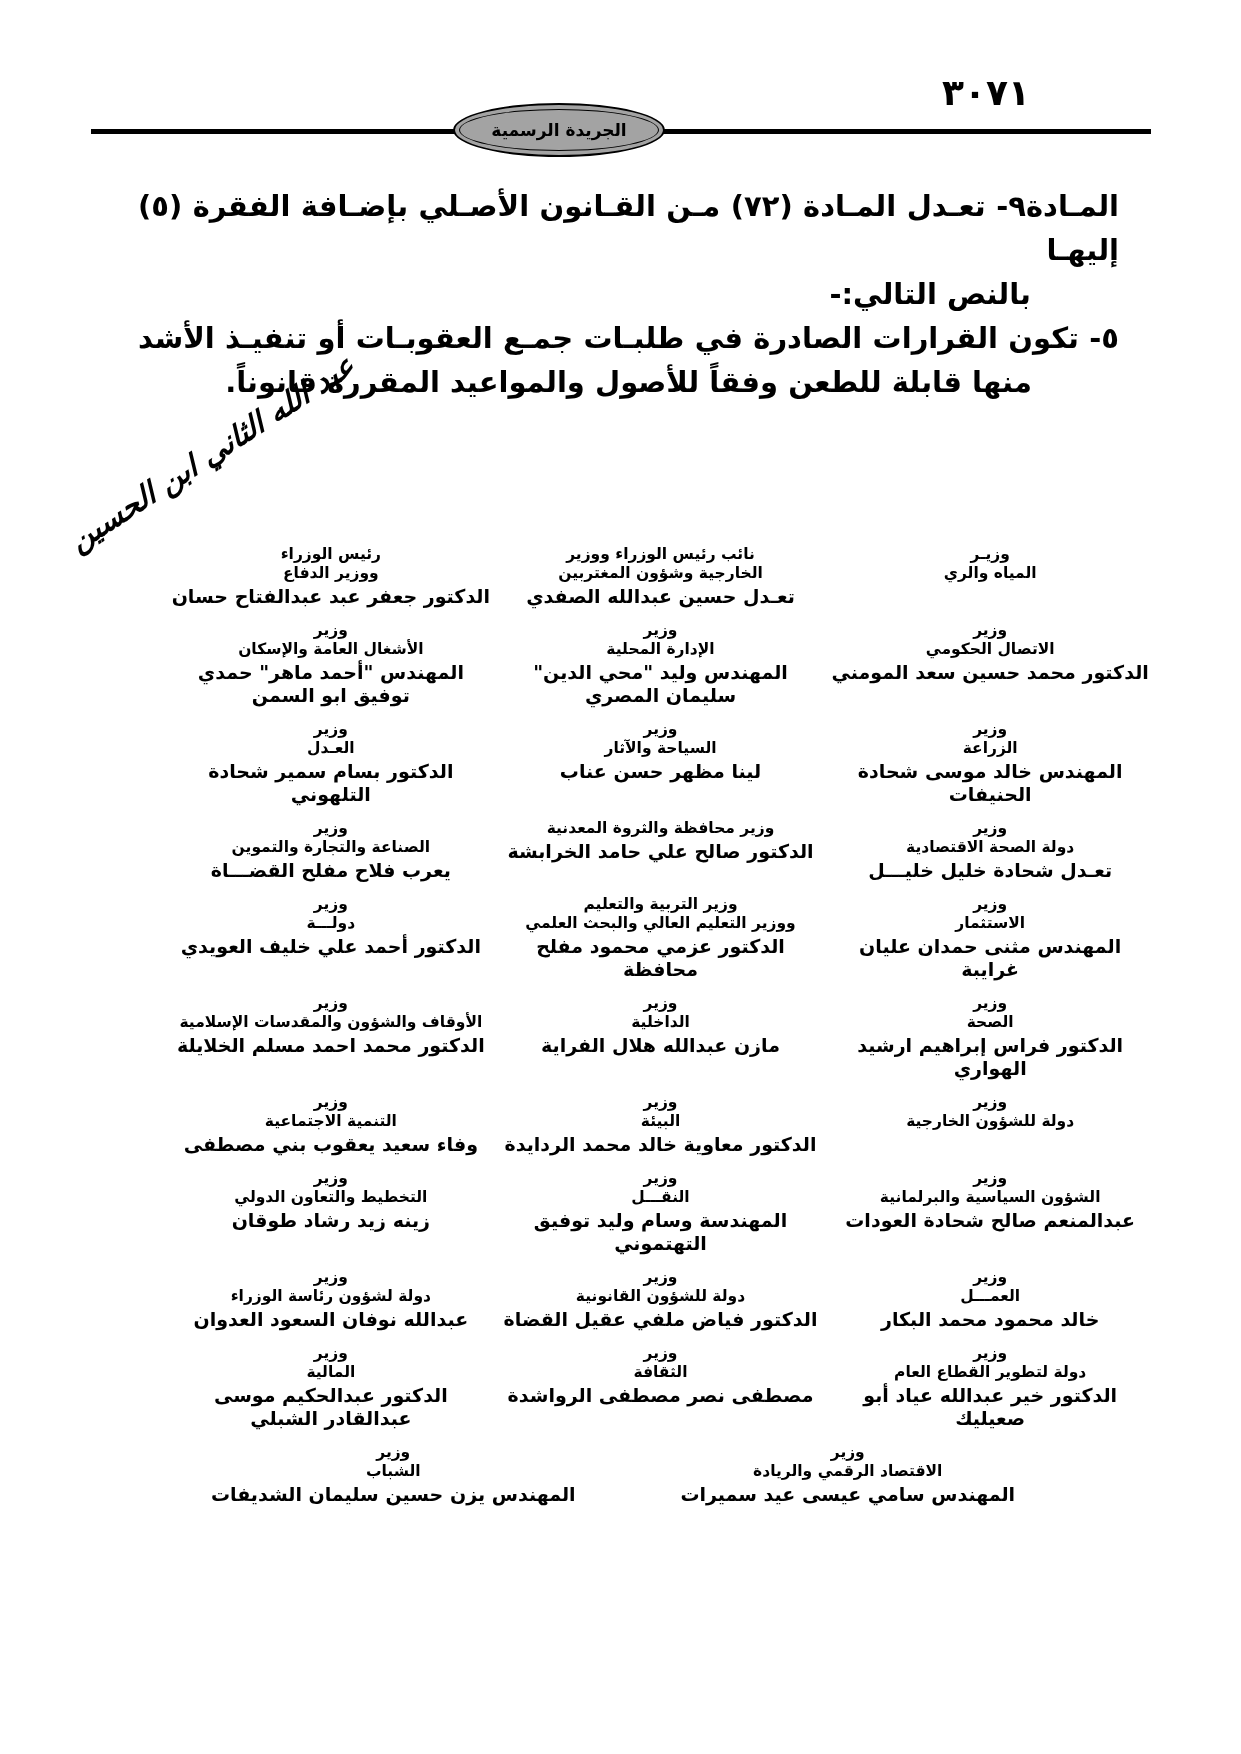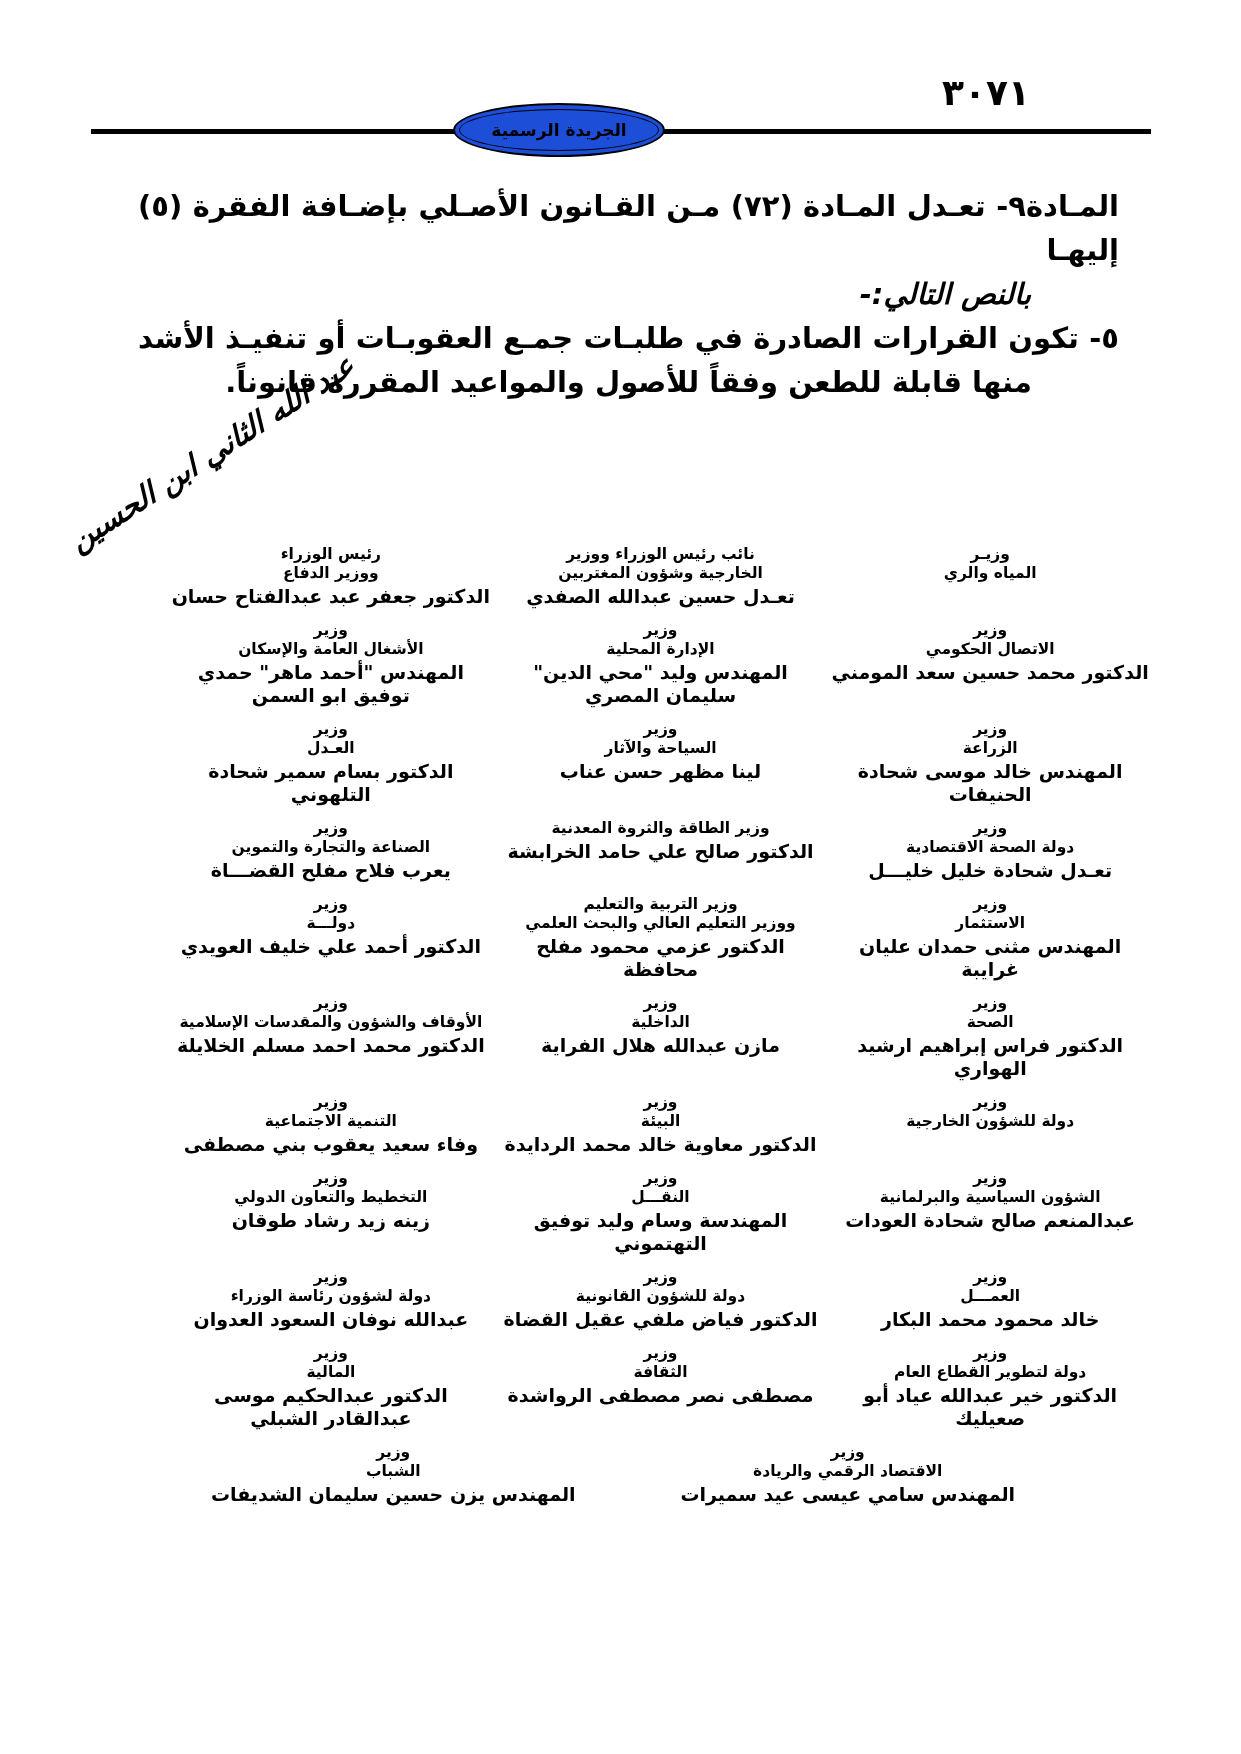--- a/index.html
+++ b/index.html
@@ -19,41 +19,41 @@
     font-size:36px; font-weight:bold;
     letter-spacing:2px;
   }
   .header-rule {
     position:absolute; top:129px; left:91px; right:90px;
     border-top:5px solid #000;
   }
   .gazette-oval {
     position:absolute; top:103px; left:453px;
     width:212px; height:54px;
-    background:#1d4ed8;
+    background:#a3a3a3;
     border:2px solid #000;
     border-radius:50%;
     padding:4px;
     z-index:2;
   }
   .gazette-oval-inner {
     width:100%; height:100%;
     border:1.5px solid #000;
     border-radius:50%;
     display:flex; align-items:center; justify-content:center;
     font-size:17px; font-weight:bold;
   }
 
   
   .article {
     position:absolute; top:184px; right:122px; left:138px;
     font-weight:bold; font-size:29px; line-height:44px;
   }
   .article-line.justify-line { text-align:justify; text-align-last:justify; }
-  .article-line.indent-line  { padding-right:88px;font-style:italic; }
+  .article-line.indent-line  { padding-right:88px; }
   .article-line.center-line  { text-align:center; }
 
   
   .royal-signature {
     position:absolute; top:435px; left:42px;
     width:340px;
     transform:rotate(-33deg) skewX(-6deg);
     transform-origin:center;
     font-family:"DejaVu Serif", serif;
     font-style:italic;
@@ -179,21 +179,21 @@
     <div class="ministers-row">
       <div class="minister">
     <div class="minister-titles">
           <div class="minister-title-line">وزير</div>
           <div class="minister-title-line">دولة الصحة الاقتصادية</div>
         </div>
     <div class="minister-name">تعـدل شحادة خليل خليـــل</div>
   </div>
       <div class="minister">
     <div class="minister-titles">
-          <div class="minister-title-line">وزير الطاقة والثروة المعدنية</div>
+          <div class="minister-title-line">وزير محافظة والثروة المعدنية</div>
         </div>
     <div class="minister-name">الدكتور صالح علي حامد الخرابشة</div>
   </div>
       <div class="minister">
     <div class="minister-titles">
           <div class="minister-title-line">وزير</div>
           <div class="minister-title-line">الصناعة والتجارة والتموين</div>
         </div>
     <div class="minister-name">يعرب فلاح مفلح القضـــاة</div>
   </div>

